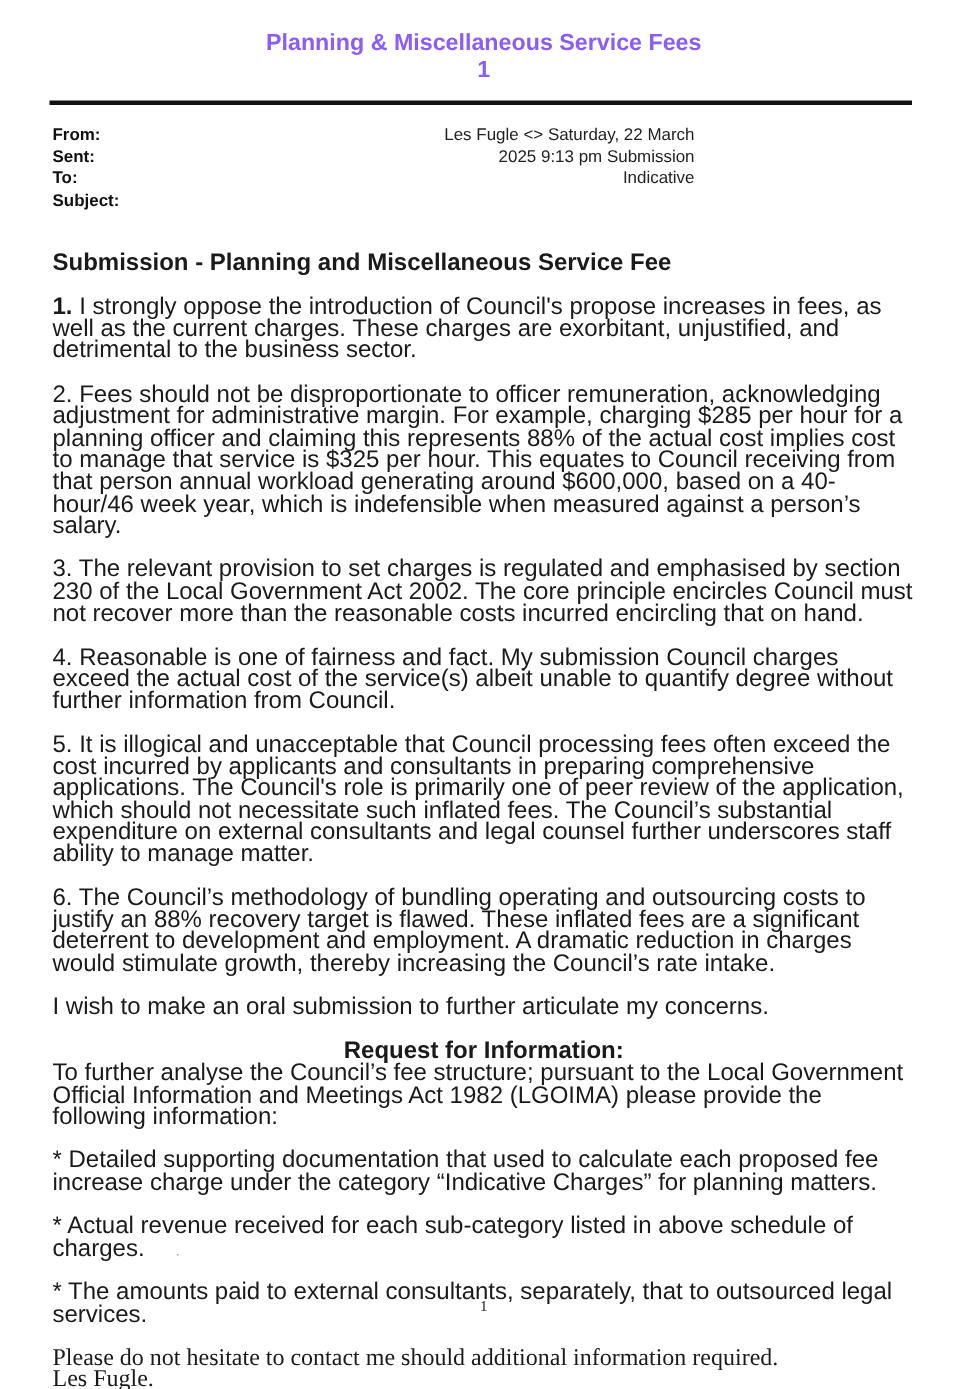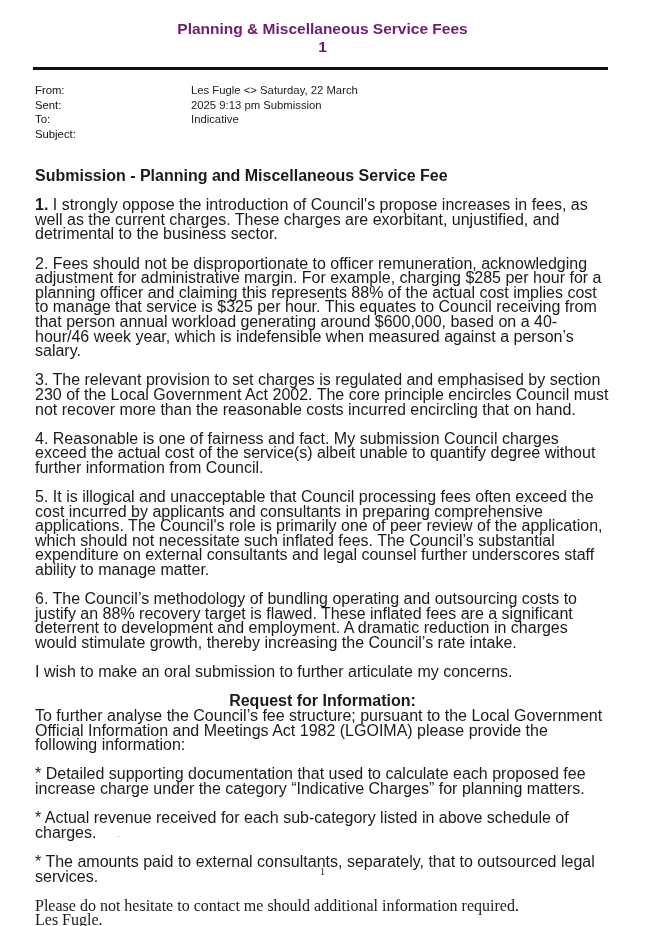--- a/index.html
+++ b/index.html
@@ -3,32 +3,32 @@
 <meta charset="utf-8">
 <style>
   html, body { margin: 0; padding: 0; background: #ffffff; }
   body {
     width: 645px; height: 926px; position: relative; overflow: hidden;
     font-family: "Liberation Sans", sans-serif; color: #111;
   }
   .title-block {
     position: absolute; left: 0; top: 20px; width: 645px; text-align: center;
     font-family: "Liberation Sans", sans-serif; font-weight: bold; font-size: 15.5px;
-    line-height: 18px; color: #701a75;
+    line-height: 18px; color: #8b5cf6;
   }
   .title-block .sub { display: block; }
   .rule {
     position: absolute; left: 33px; top: 67px; width: 575px; height: 3px;
     background: #111;
   }
   .header-table {
     position: absolute; left: 35px; top: 83px; font-size: 11.3px; line-height: 14.5px;
   }
-  .header-labels { position: absolute; left: 0; top: 0; width: 160px; font-weight: normal; }
-  .header-values { position: absolute; left: 156px; top: 0; width: 260px; color: #222; }
+  .header-labels { position: absolute; left: 0; top: 0; width: 160px; font-weight: bold; }
+  .header-values { position: absolute; left: 168px; top: 0; width: 260px; color: #222; text-align: right; }
   .header-labels div, .header-values div { height: 14.5px; white-space: nowrap; }
   .content {
     position: absolute; left: 35px; top: 169px; width: 575px;
     font-size: 16px; line-height: 14.6px; color: #1a1a1a;
   }
   .content p { margin: 0 0 14.6px 0; }
   .subject-line { font-weight: bold; margin-bottom: 14.6px; }
   .num { font-weight: bold; }
   .bold-heading { font-weight: bold; display: block; text-align: center; }
   .signature { margin: 0; font-family: Liberation Serif, serif; }

